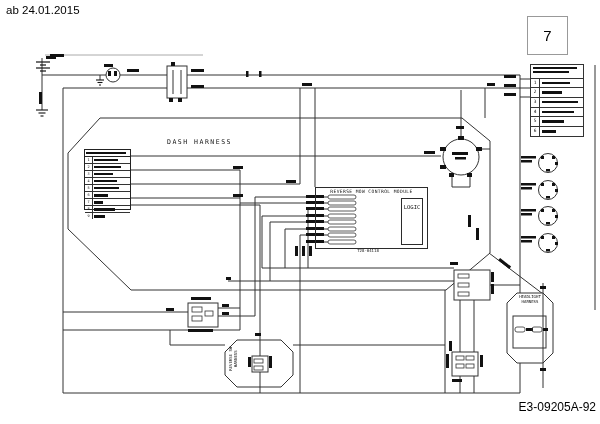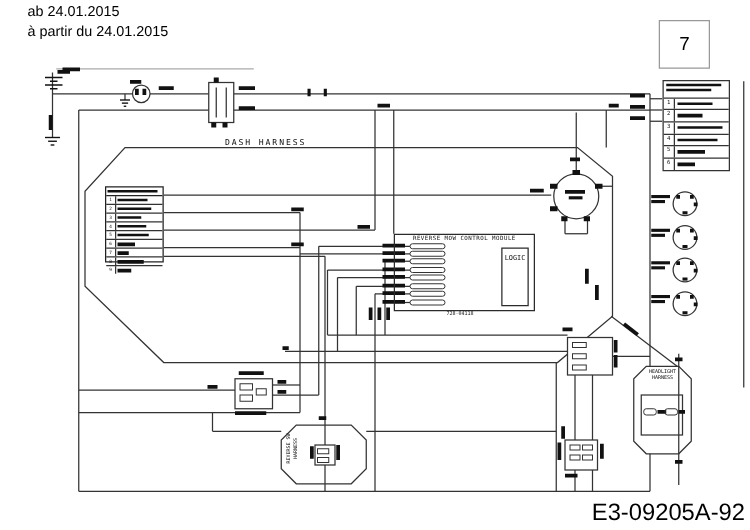--- a/index.html
+++ b/index.html
@@ -1,24 +1,24 @@
 <!DOCTYPE html>
 <html><head>
 <meta charset="utf-8">
 <style>
   html,body{margin:0;padding:0;}
   body{width:600px;height:424px;position:relative;background:#fff;overflow:hidden;
        font-family:"DejaVu Sans Mono", monospace;color:#111;}
   .abs{position:absolute;}
-  .rev{left:22px;top:3px;font-family:"Liberation Sans",sans-serif;font-size:11.5px;line-height:15.5px;color:#000;}
+  .rev{left:6px;top:3px;font-family:"Liberation Sans",sans-serif;font-size:11.5px;line-height:15.5px;color:#000;}
   .pagebox{left:527px;top:16px;width:39px;height:37px;border:1.5px solid #999;
            font-family:"Liberation Sans",sans-serif;font-size:15px;color:#000;
            display:flex;align-items:center;justify-content:center;background:#fff;}
-  .docnum{right:4px;top:400px;font-family:"Liberation Sans",sans-serif;font-size:19px;color:#000;}
-  .dashlabel{left:167px;top:110px;font-size:6.5px;letter-spacing:1.5px;color:#111;margin-left:13px;}
+  .docnum{right:4px;top:400px;font-family:"Liberation Sans",sans-serif;font-size:12px;color:#000;}
+  .dashlabel{left:167px;top:138px;font-size:6.5px;letter-spacing:1.5px;color:#111;}
   
   .module{left:315px;top:187px;width:111px;height:60px;border:1px solid #2b2b2b;background:transparent;}
   .module-title{position:absolute;left:0;top:1px;width:100%;text-align:center;font-size:4.6px;letter-spacing:.4px;}
   .logic-box{position:absolute;left:85px;top:10px;width:22px;height:47px;border:1px solid #2b2b2b;
              text-align:center;font-size:5.5px;padding-top:5px;box-sizing:border-box;}
   .partnum{left:338px;top:248px;width:60px;text-align:center;font-size:4px;}
   
   .cblock{left:84px;top:149px;width:47px;height:61px;border:1px solid #222;box-sizing:border-box;background:#fff;}
   .cblock .hdr{height:6px;border-bottom:.5px solid #222;display:flex;align-items:center;}
   .cblock .hdr .bar{margin-left:1px;}
@@ -291,21 +291,20 @@
       <rect x="521" y="187" width="11" height="2.5"></rect>
     <rect x="521" y="209" width="15" height="2.5"></rect>
       <rect x="521" y="213" width="11" height="2.5"></rect>
     <rect x="521" y="236" width="15" height="2.5"></rect>
       <rect x="521" y="240" width="11" height="2.5"></rect>
   </g>
 </svg>
 
 <div class="abs rev">
   <div>ab 24.01.2015</div>
-  <div>à partir du 24.01.2015</div>
 </div>
 
 <div class="abs pagebox">
   <span>7</span>
 </div>
 
 <div class="abs docnum">E3-09205A-92</div>
 
 <div class="abs dashlabel">DASH HARNESS</div>
 

